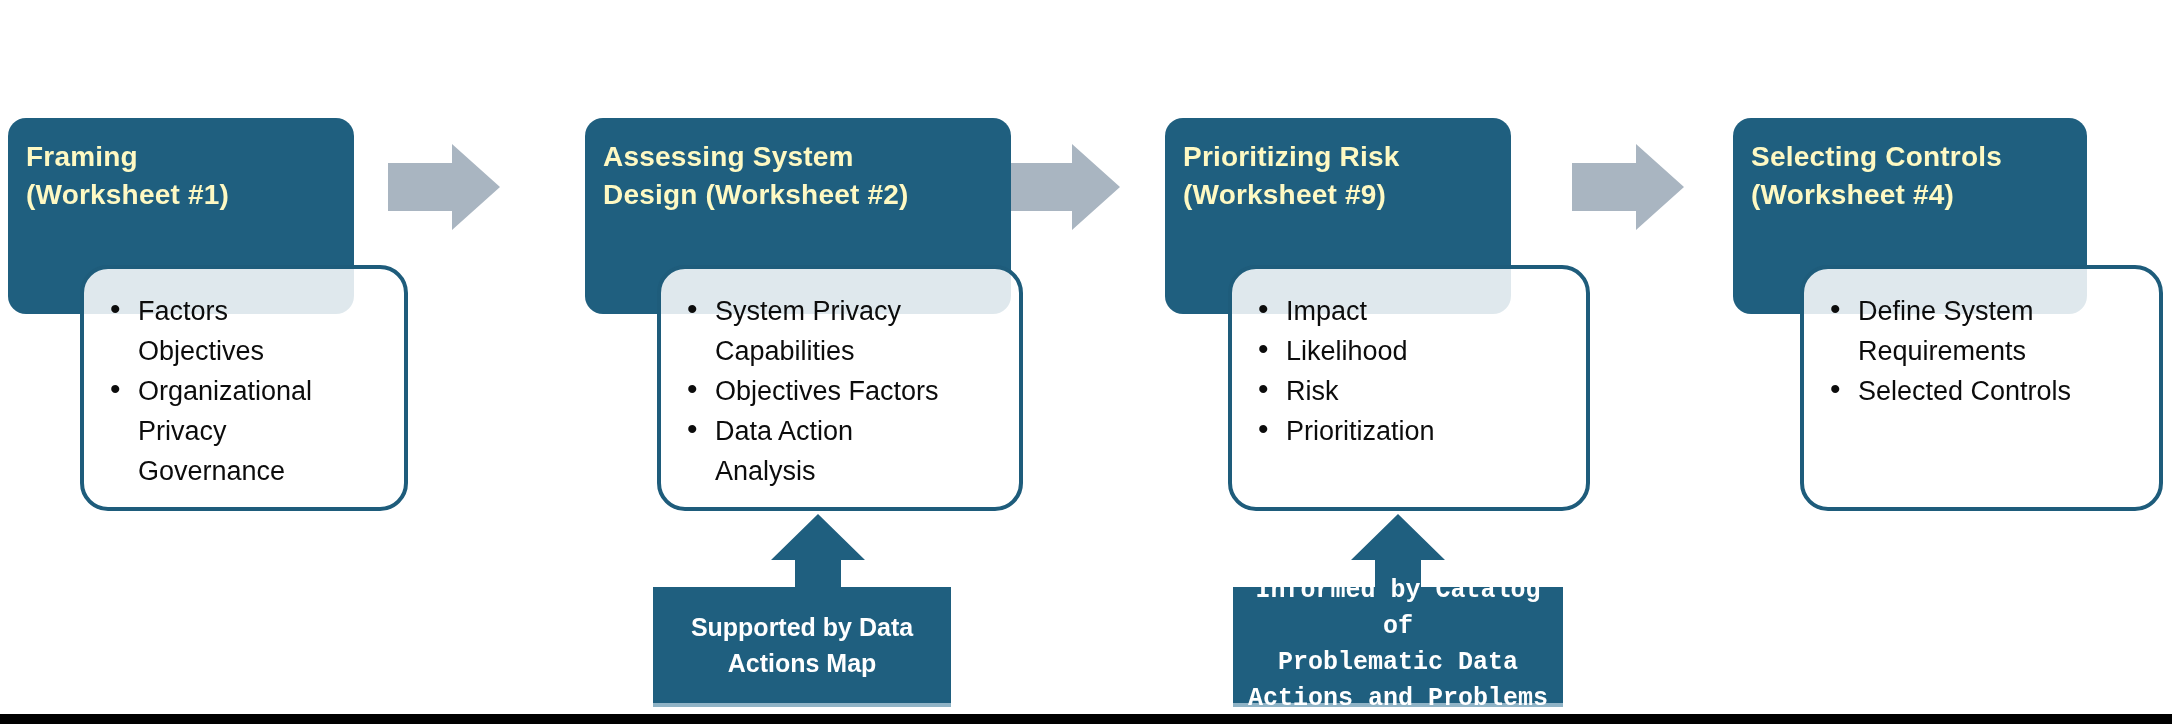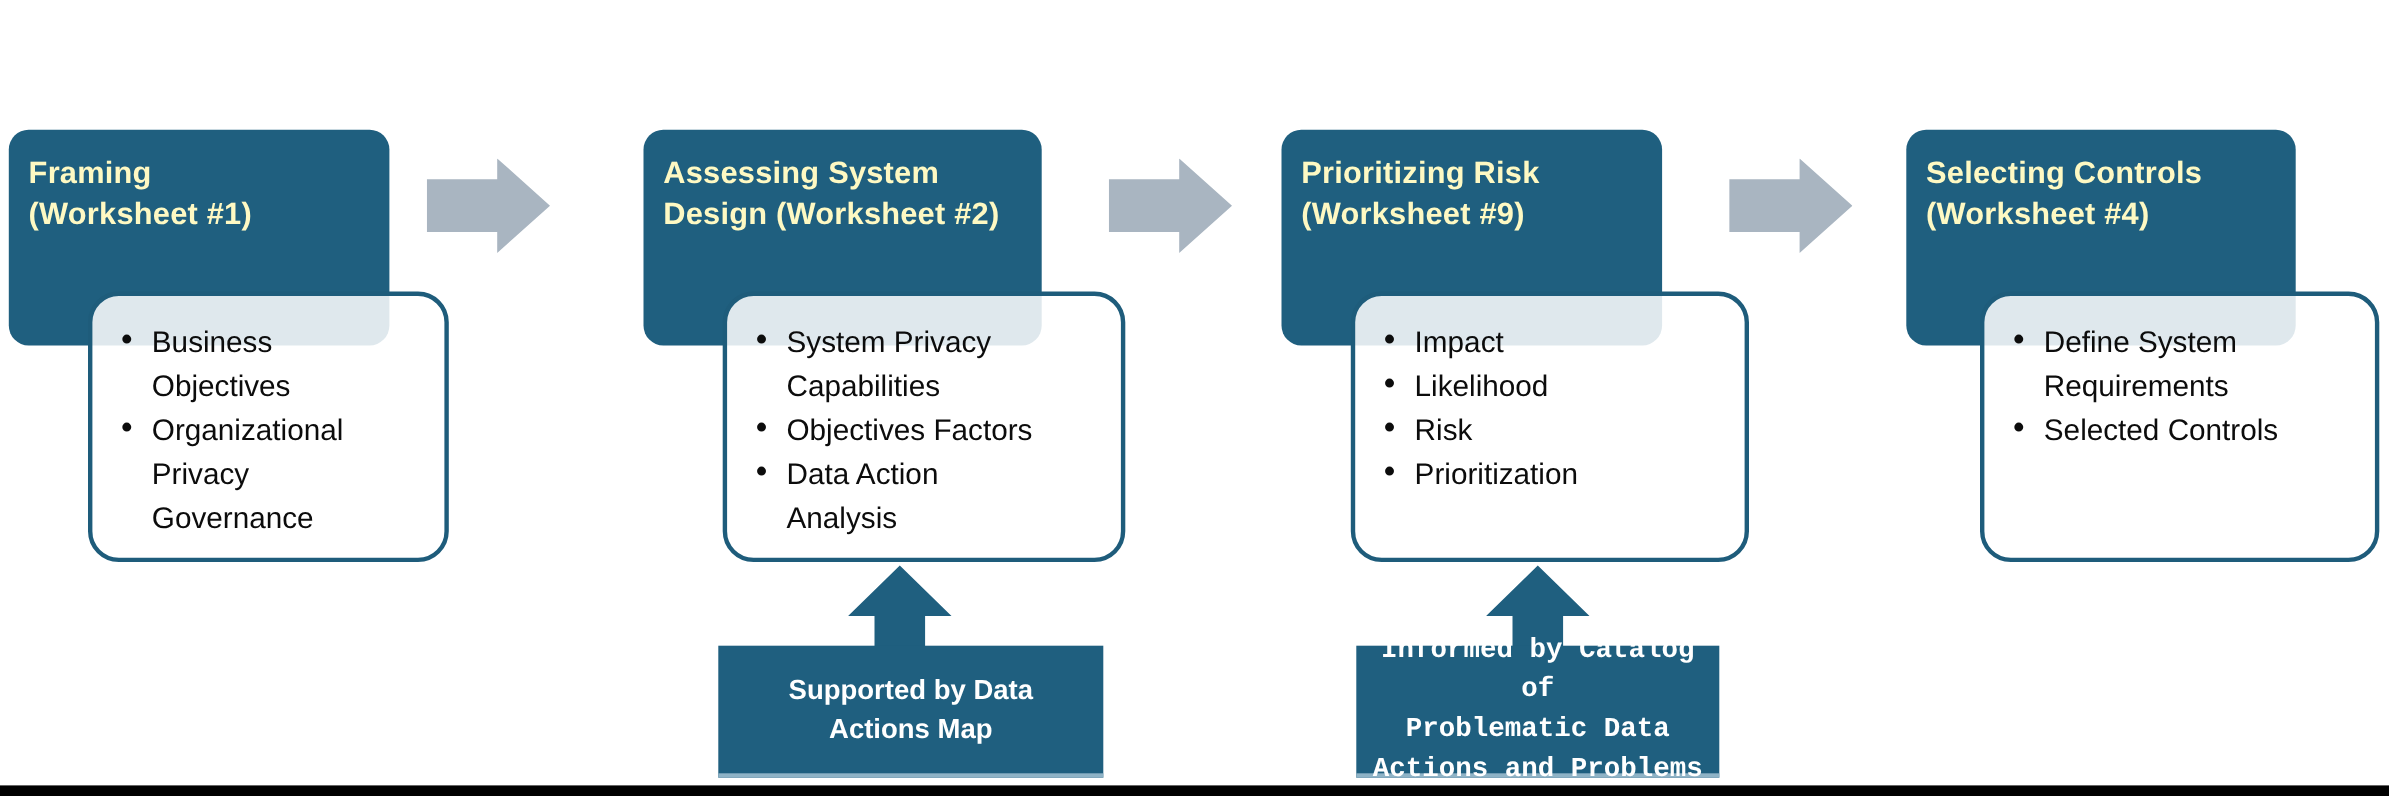--- a/index.html
+++ b/index.html
@@ -52,33 +52,33 @@
 <body>
 
 <div class="stage">
 
   <div class="teal-box" style="left:8px; width:346px;">
     <h2>Framing
 (Worksheet #1)</h2>
   </div>
   <div class="white-box" style="left:80px; width:328px;">
     <ul>
-      <li>Business
+      <li>Factors
 Objectives</li>
       <li>Organizational
 Privacy
 Governance</li>
     </ul>
   </div>
 
   <svg class="right-arrow" style="left:388px;" width="112" height="86">
     <polygon points="0,19 64,19 64,0 112,43 64,86 64,67 0,67" fill="currentColor"></polygon>
   </svg>
 
-  <div class="teal-box" style="left:585px; width:362px;">
+  <div class="teal-box" style="left:585px; width:426px;">
     <h2>Assessing System
 Design (Worksheet #2)</h2>
   </div>
   <div class="white-box" style="left:657px; width:366px;">
     <ul>
       <li>System Privacy
 Capabilities</li>
       <li>Objectives Factors</li>
       <li>Data Action
 Analysis</li>
@@ -114,21 +114,21 @@
     <ul>
       <li>Define System
 Requirements</li>
       <li>Selected Controls</li>
     </ul>
   </div>
 
   <svg class="up-arrow" style="left:768px;" width="100" height="78">
     <polygon points="50,2 97,48 73,48 73,78 27,78 27,48 3,48" fill="currentColor"></polygon>
   </svg>
-  <div class="callout" style="left:653px; width:350px;">
+  <div class="callout" style="left:653px; width:298px;">
     <p>Supported by Data
 Actions Map</p>
   </div>
 
   <svg class="up-arrow" style="left:1348px;" width="100" height="78">
     <polygon points="50,2 97,48 73,48 73,78 27,78 27,48 3,48" fill="currentColor"></polygon>
   </svg>
   <div class="callout" style="left:1233px; width:330px;font-family:Liberation Mono, monospace;">
     <p>Informed by Catalog of
 Problematic Data

